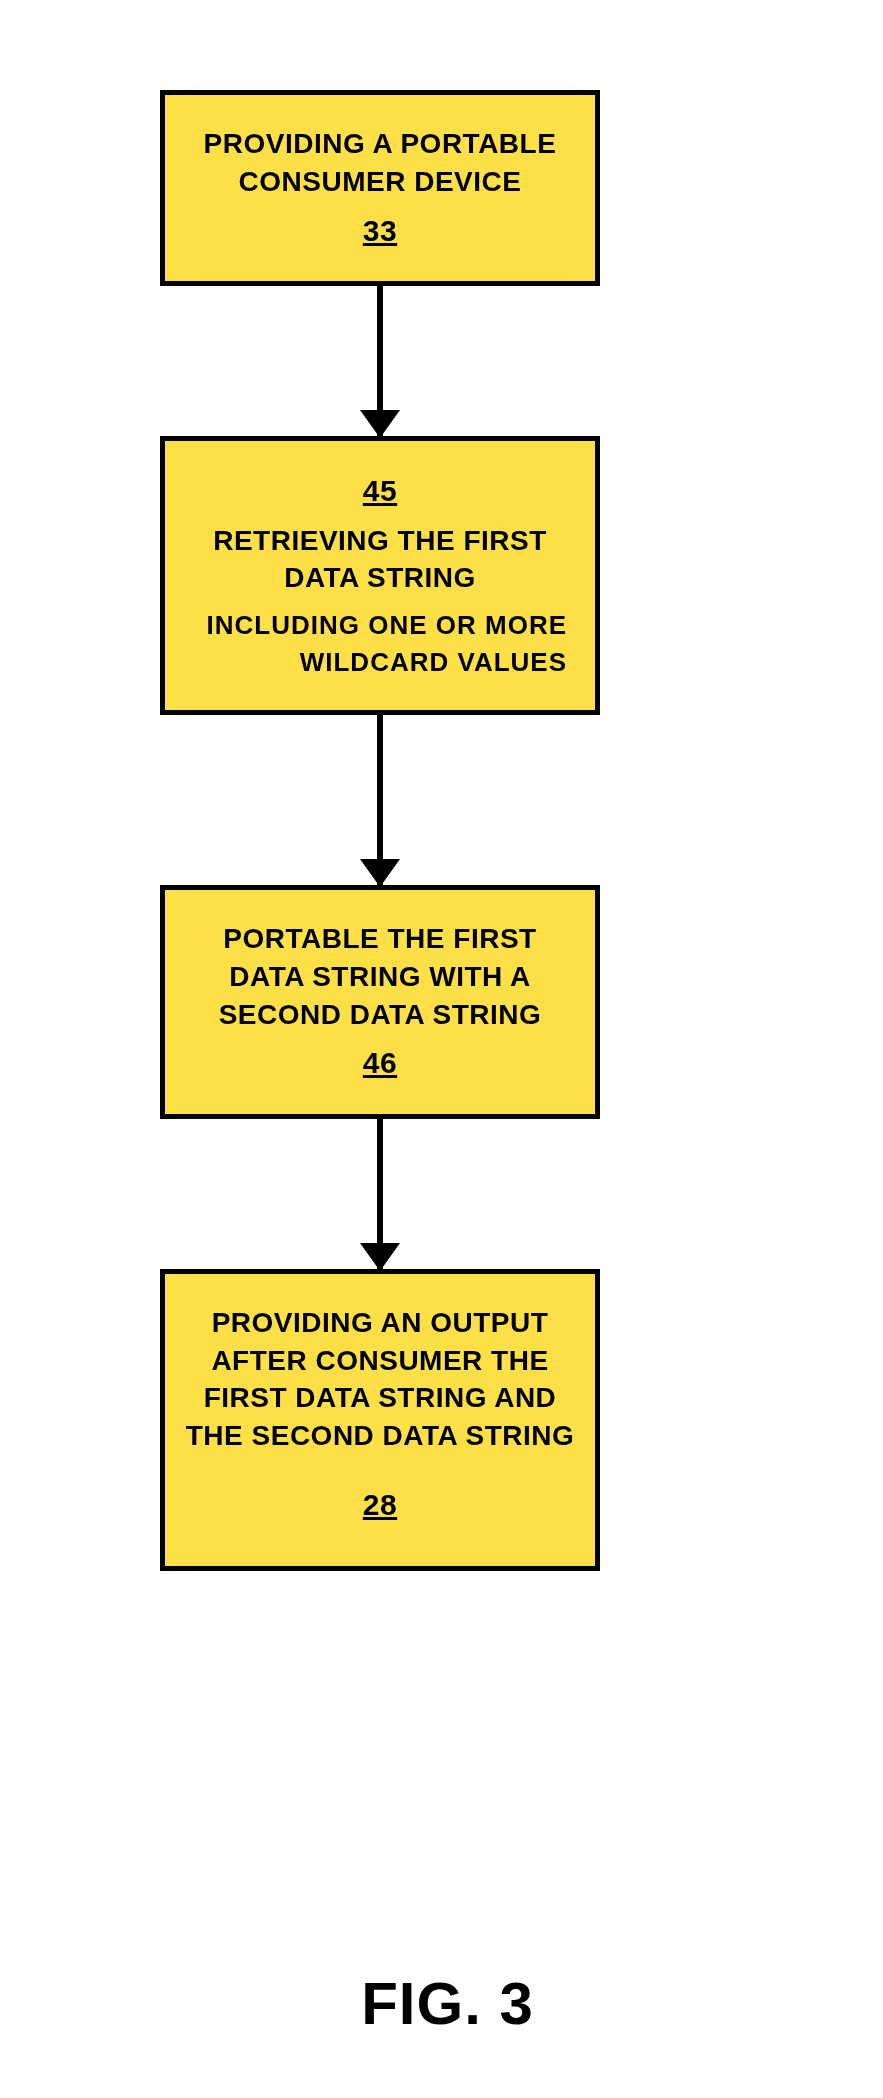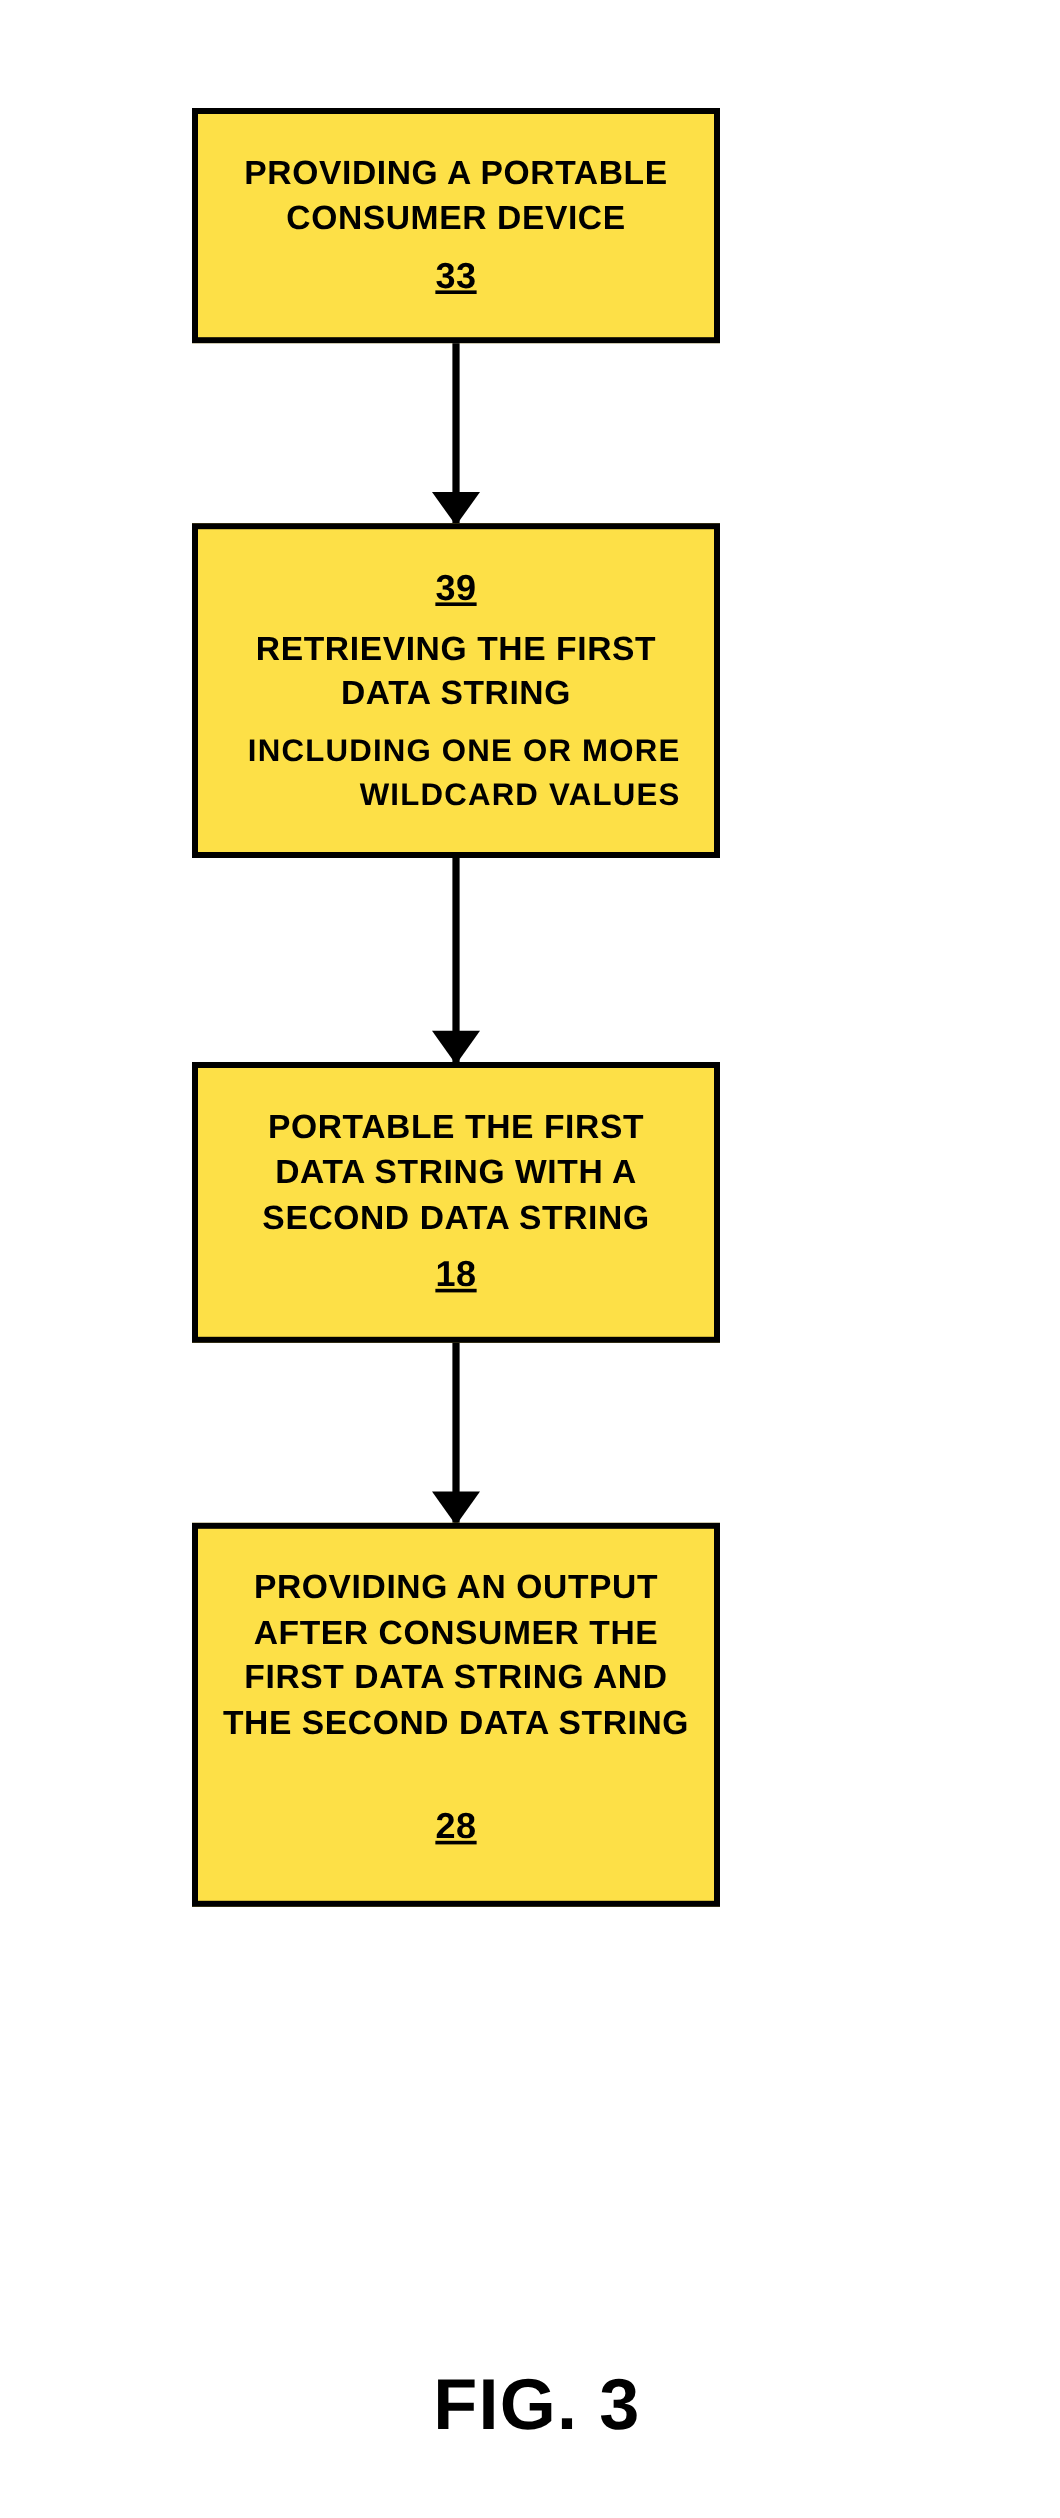--- a/index.html
+++ b/index.html
@@ -71,45 +71,45 @@
   .fig-label {
     position: absolute;
     left: 12px; right: 0;
     bottom: 60px;
     text-align: center;
     font-weight: 900;
     font-size: 60px;
     letter-spacing: 1px;
   }
   .box4 { padding-bottom: 40px; }
-  .box4 .ref { margin-top: 48px; }
+  .box4 .ref { margin-top: 30px; }
 </style>
 </head>
 <body>
 
 <div class="flowchart">
 
   <div class="box">
     <span>PROVIDING A PORTABLE CONSUMER DEVICE</span>
     <span class="ref">33</span>
   </div>
 
   <div class="arrow" style="height:150px"></div>
 
   <div class="box">
-    <span class="ref-top">39</span>
+    <span class="ref-top">45</span>
     <span>RETRIEVING THE FIRST DATA STRING</span>
     <div class="handwritten">INCLUDING ONE OR MORE WILDCARD VALUES</div>
   </div>
 
   <div class="arrow" style="height:170px"></div>
 
   <div class="box">
     <span>PORTABLE THE FIRST DATA STRING WITH A SECOND DATA STRING</span>
-    <span class="ref">18</span>
+    <span class="ref">46</span>
   </div>
 
   <div class="arrow" style="height:150px"></div>
 
   <div class="box box4">
     <span>PROVIDING AN OUTPUT AFTER CONSUMER THE FIRST DATA STRING AND THE SECOND DATA STRING</span>
     <span class="ref">28</span>
   </div>
 
 </div>

